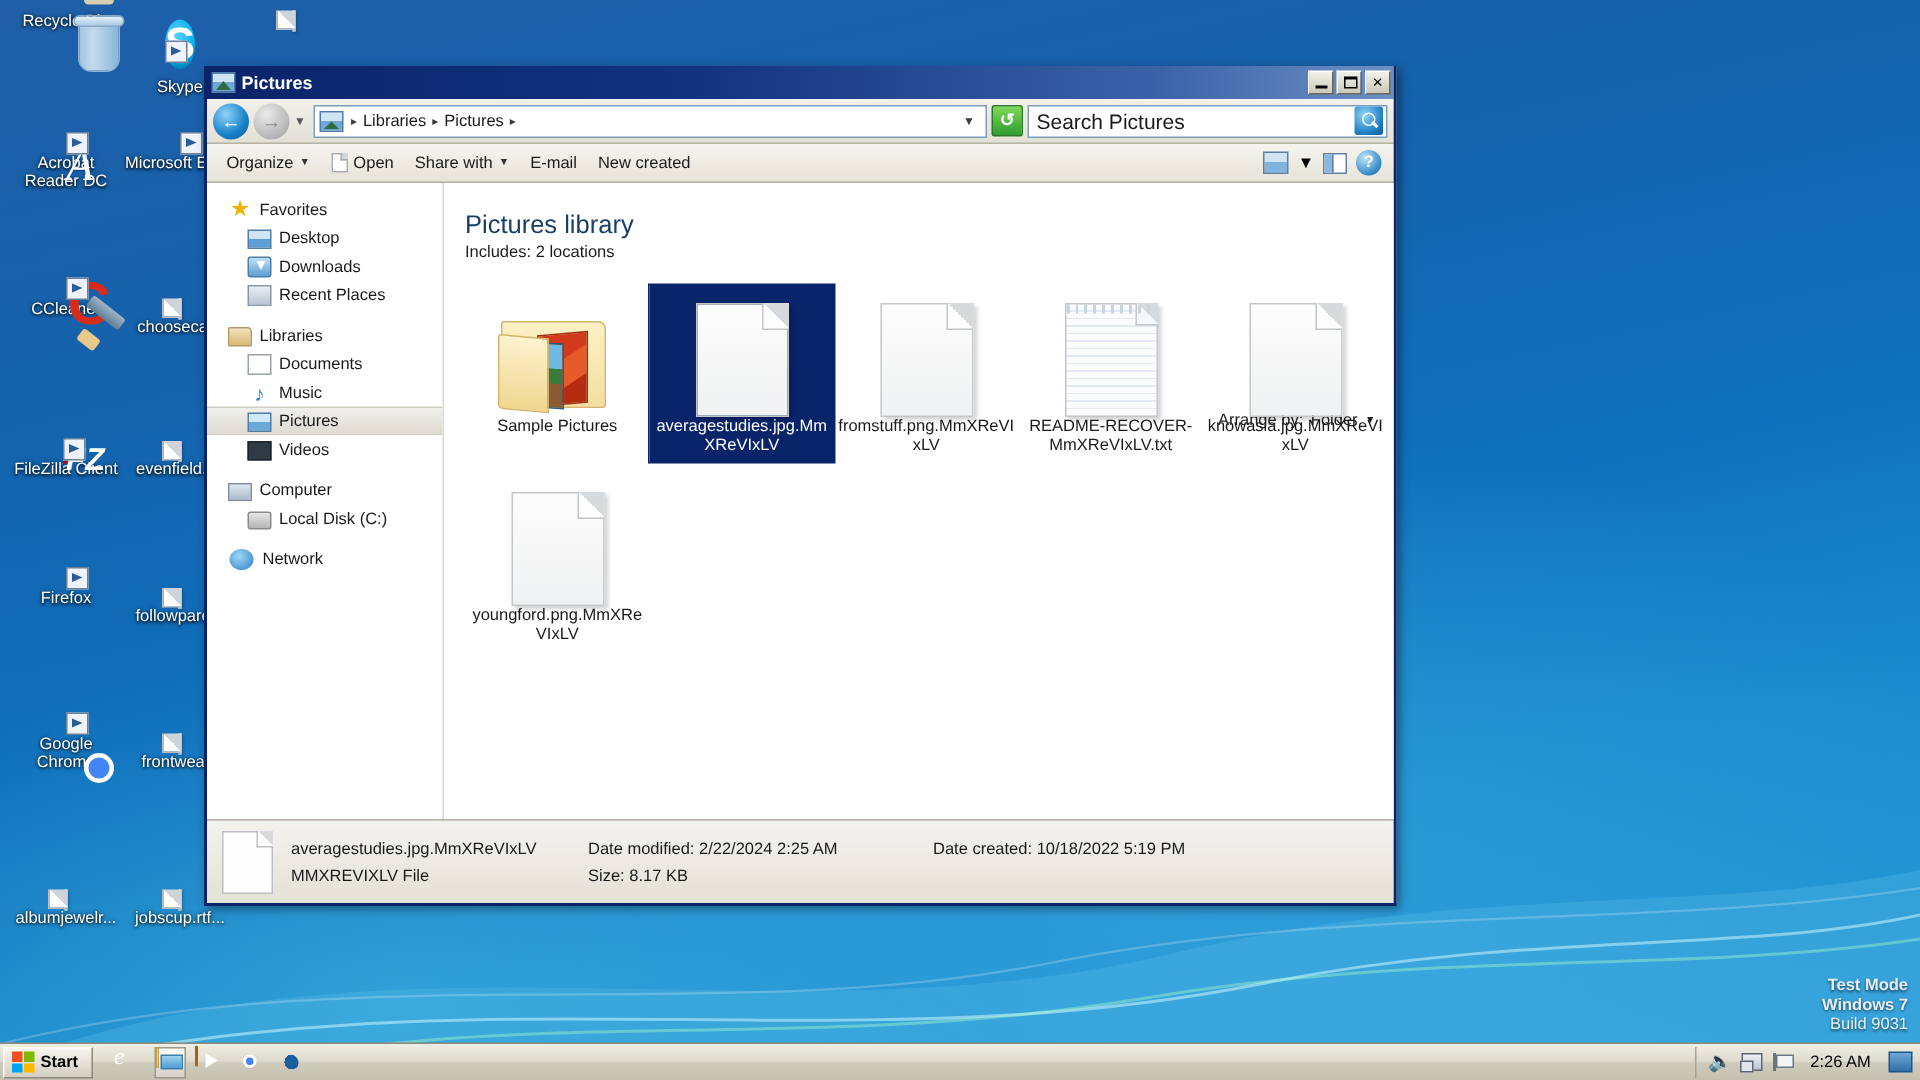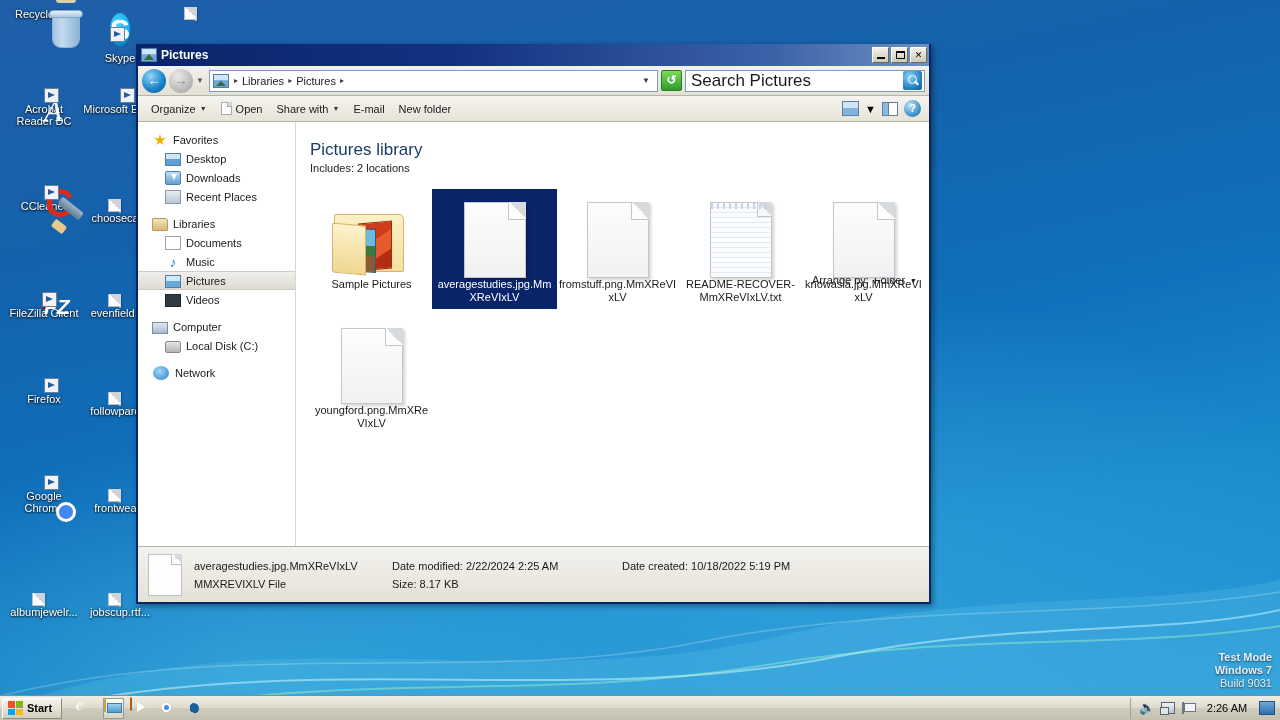--- a/index.html
+++ b/index.html
@@ -257,21 +257,21 @@
     color: #fff; font-size: 12px; line-height: 19px; text-align: center;
     font-weight: bold;
   }
   .searchbox {
     width: 240px; height: 22px;
     background: #fff; border: 1px solid #7c9dbb;
     display: flex; align-items: center;
     padding: 0 2px 0 5px;
     color: #1a1a1a;
   }
-  .searchbox .sb-text { flex: 1; font-size: 17px; }
+  .searchbox .sb-text { flex: 1; font-size: 14px; }
   .searchbtn {
     width: 19px; height: 19px;
     background: radial-gradient(circle at 35% 30%, #8fd4f7, #2180c4 65%, #0d5c95);
     border-radius: 2px; position: relative;
   }
   .searchbtn::after {
     content: ""; position: absolute; left: 5px; top: 4px;
     width: 7px; height: 7px; border: 1.5px solid #fff; border-radius: 50%;
   }
   .searchbtn::before {
@@ -675,21 +675,21 @@
         <span>Open</span>
       </span>
       <span class="cmd">
         <span>Share with</span>
         <span class="caret">▼</span>
       </span>
       <span class="cmd">
         <span>E-mail</span>
       </span>
       <span class="cmd">
-        <span>New folder</span>
+        <span>New created</span>
       </span>
       <span class="cmd-right">
         <span class="viewicon"></span>
         <span class="caret">▼</span>
         <span class="paneicon">
             <i></i>
           </span>
         <span class="helpicon">?</span>
       </span>
     </div>

